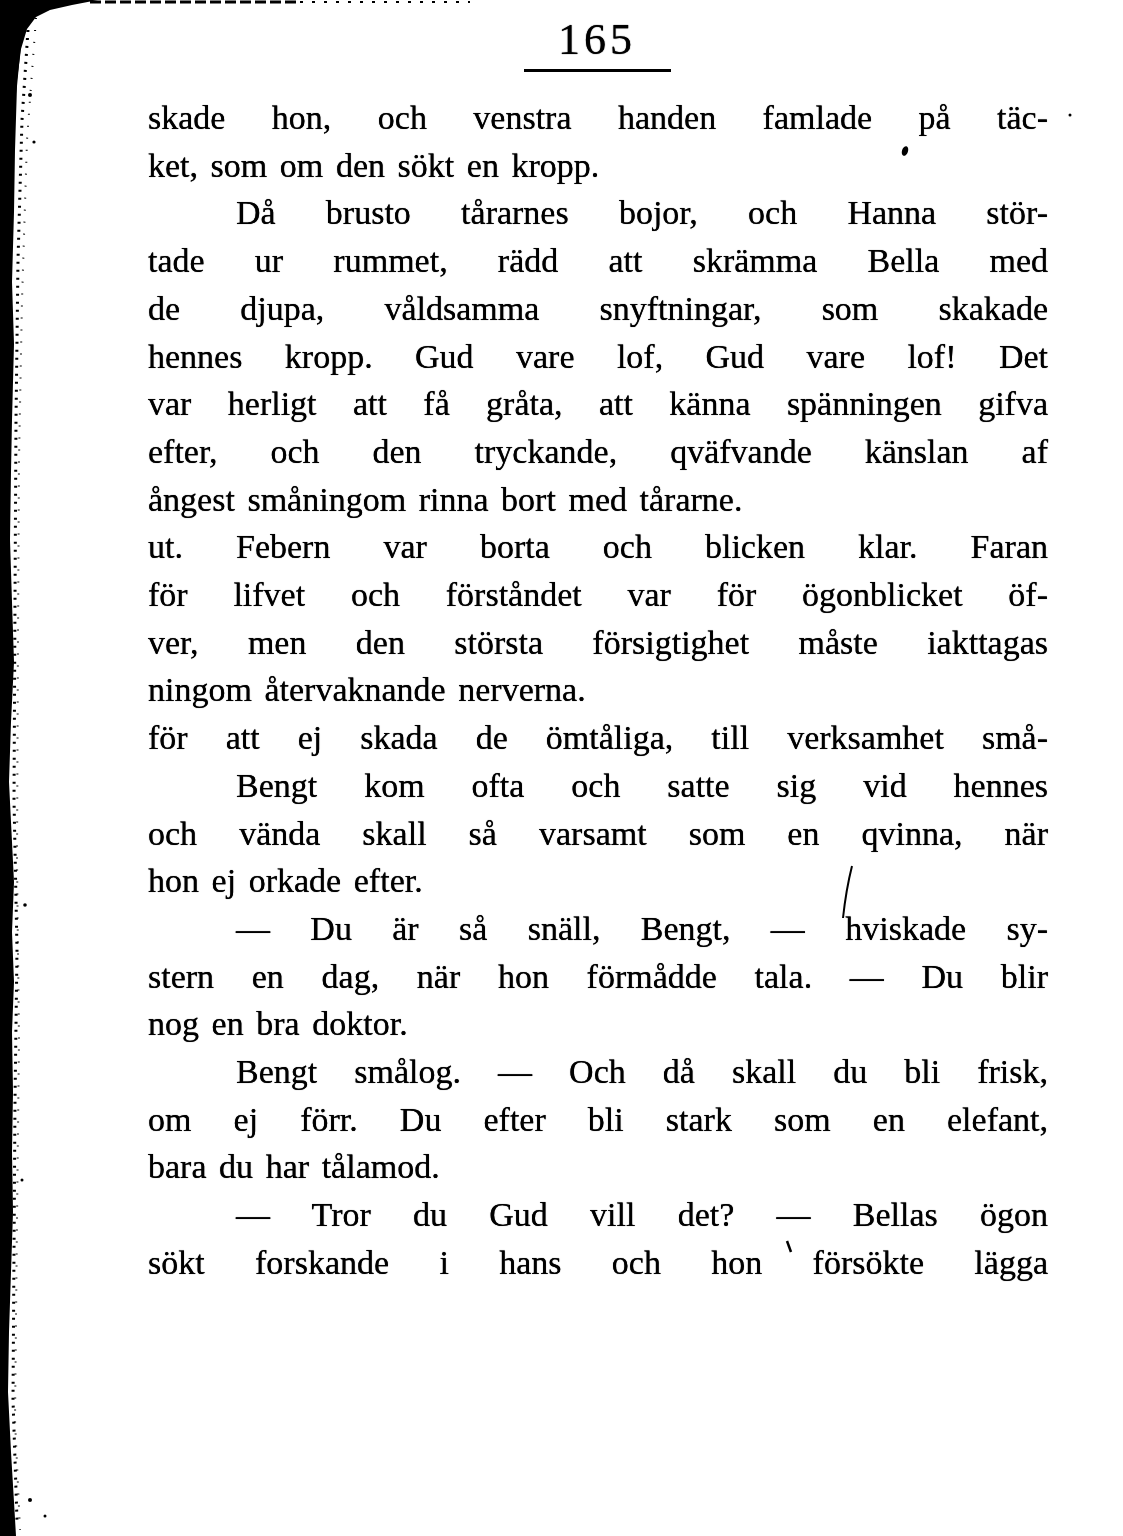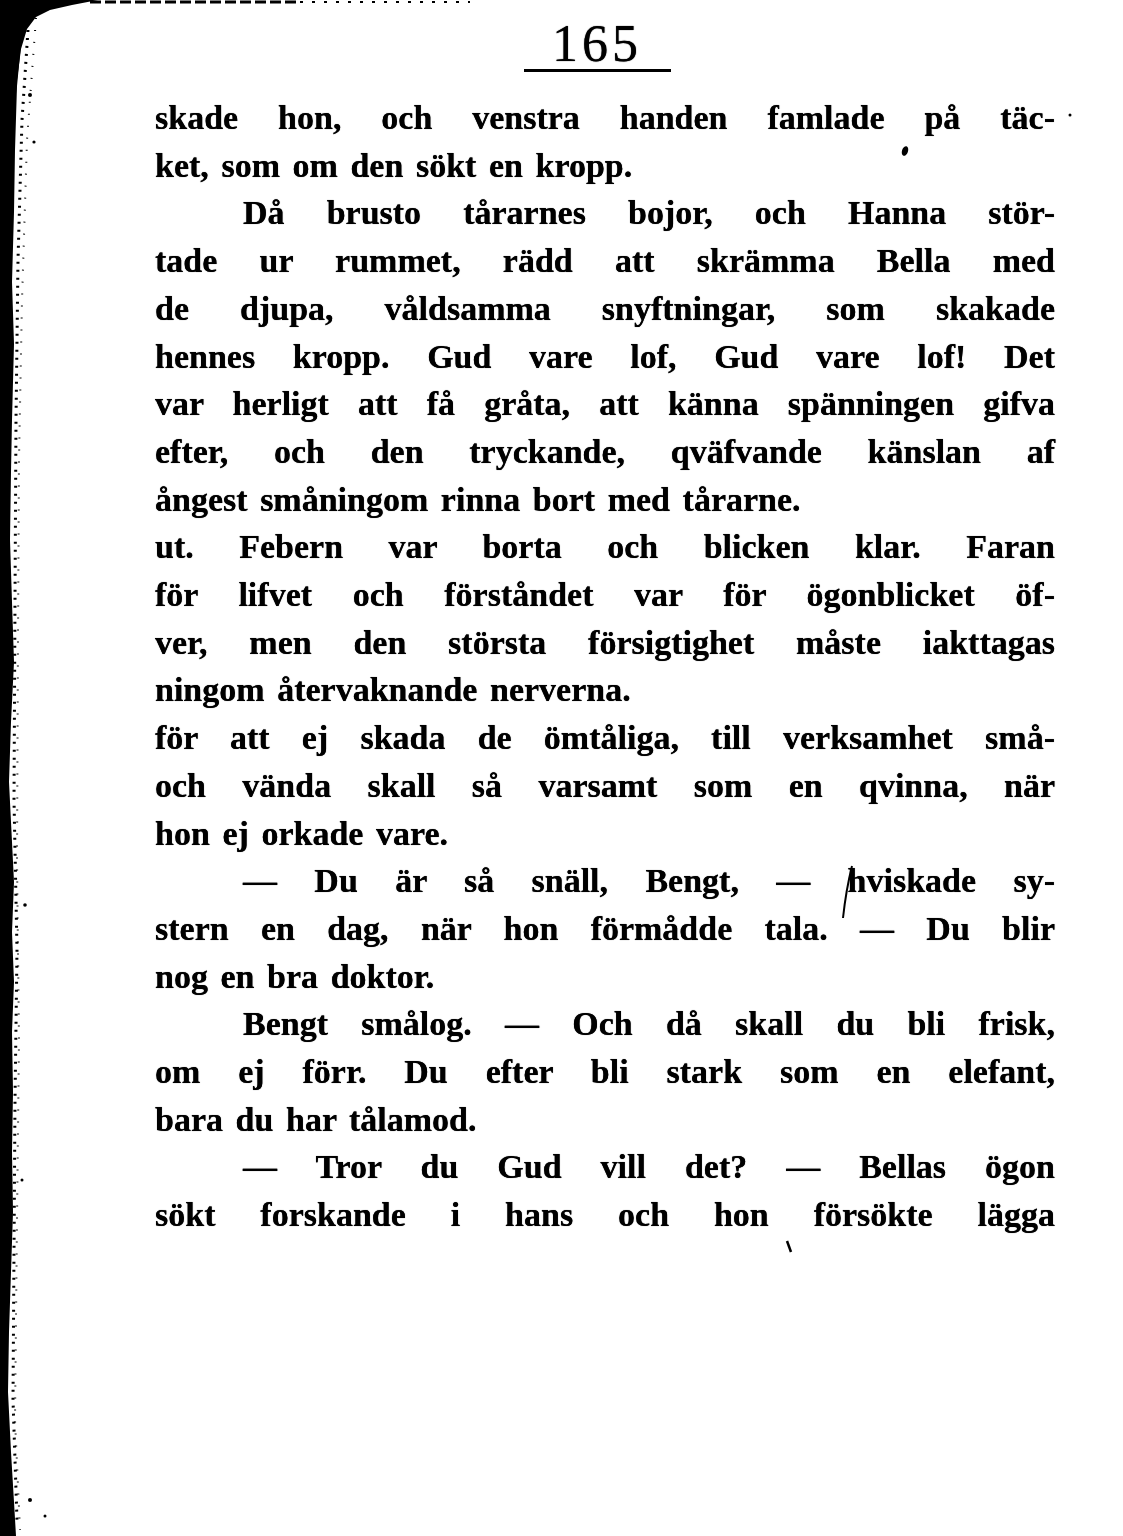--- a/index.html
+++ b/index.html
@@ -14,33 +14,33 @@
     color:var(--ink);
   }
   .scan-page { position:absolute; inset:0; }
 
   
   .page-number-wrap {
     position:absolute; top:18px; left:447px; width:300px;
     text-align:center;
   }
   .page-number {
-    font-size:52px; line-height:1;
+    font-size:44px; line-height:1;
     letter-spacing:4px;
     font-variant-numeric:oldstyle-nums;
     text-shadow:0 0 1px var(--ink);
   }
   .page-number-rule {
     position:absolute; top:69px; left:524px;
     width:147px; height:3px; background:var(--ink);
   }
 
   
   .text-block {
-    position:absolute; top:94px; left:155px; width:900px;font-weight:bold;
+    position:absolute; top:94px; left:148px; width:900px;
   }
   .line {
     font-size:34px;
     line-height:47.7px;
     word-spacing:0.12em;
     text-align:justify;
     text-align-last:left;
     white-space:normal;
     text-shadow:0 0 0.7px var(--ink);
   }
@@ -95,22 +95,23 @@
       <div class="line just">de djupa, våldsamma snyftningar, som skakade</div>
       <div class="line just">hennes kropp. Gud vare lof, Gud vare lof! Det</div>
       <div class="line just">var herligt att få gråta, att känna spänningen gifva</div>
       <div class="line just">efter, och den tryckande, qväfvande känslan af</div>
       <div class="line">ångest småningom rinna bort med tårarne.</div>
       <div class="line just">ut. Febern var borta och blicken klar. Faran</div>
       <div class="line just">för lifvet och förståndet var för ögonblicket öf-</div>
       <div class="line just">ver, men den största försigtighet måste iakttagas</div>
       <div class="line">ningom återvaknande nerverna.</div>
       <div class="line just">för att ej skada de ömtåliga, till verksamhet små-</div>
+      <div class="line indent just">Bengt kom ofta och satte sig vid hennes</div>
       <div class="line just">och vända skall så varsamt som en qvinna, när</div>
-      <div class="line">hon ej orkade vare.</div>
+      <div class="line">hon ej orkade efter.</div>
       <div class="line indent just">— Du är så snäll, Bengt, — hviskade sy-</div>
       <div class="line just">stern en dag, när hon förmådde tala. — Du blir</div>
       <div class="line">nog en bra doktor.</div>
       <div class="line indent just">Bengt smålog. — Och då skall du bli frisk,</div>
       <div class="line just">om ej förr. Du efter bli stark som en elefant,</div>
       <div class="line">bara du har tålamod.</div>
       <div class="line indent just">— Tror du Gud vill det? — Bellas ögon</div>
       <div class="line just">sökt forskande i hans och hon försökte lägga</div>
     </div>
 

